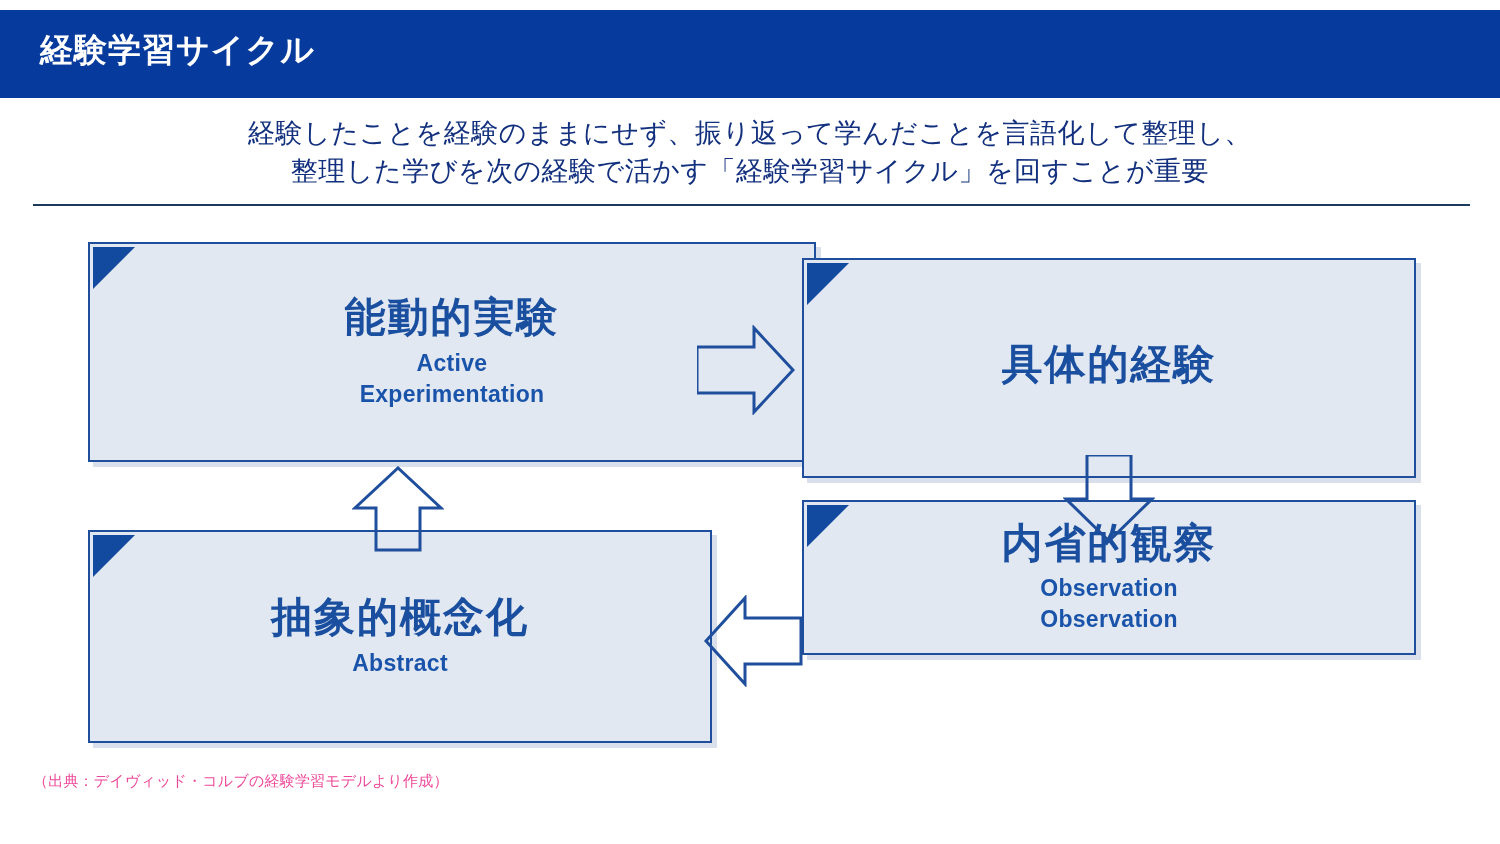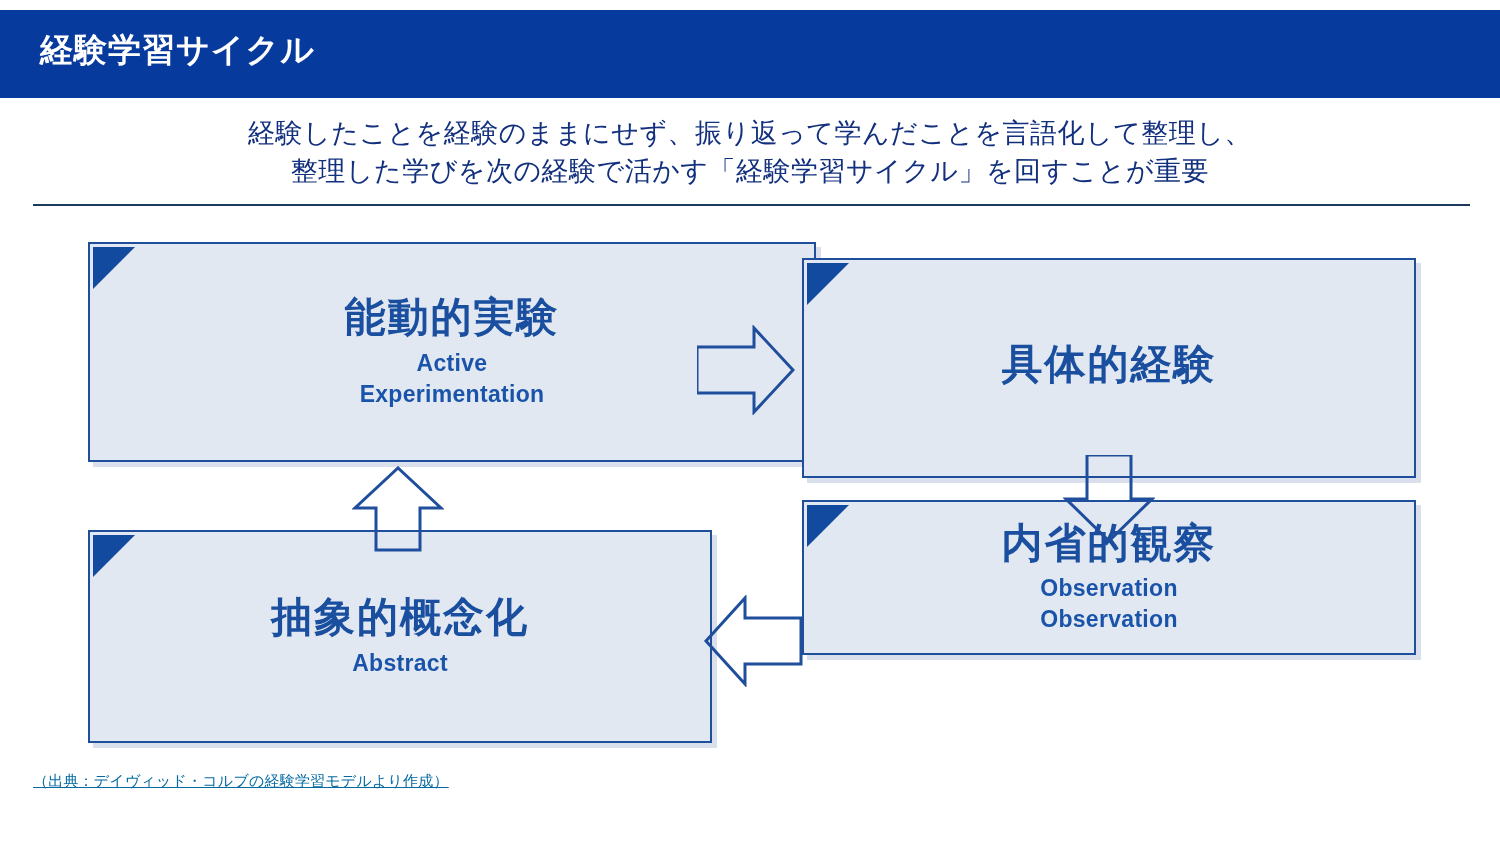--- a/index.html
+++ b/index.html
@@ -121,23 +121,22 @@
   #arrow-down       { left: 1063px; top: 455px; width: 92px;  height: 88px; }
   #arrow-left       { left: 703px; top: 595px;  width: 100px; height: 92px; }
   #arrow-up         { left: 352px; top: 466px;  width: 92px;  height: 86px; }
 
   
   .source-note {
     position: absolute;
     left: 33px;
     top: 772px;
     font-size: 15px;
-    color: #0369a1;
+    color: #ec4899;
     letter-spacing: 0.2px;
-    text-decoration: underline;
   }
   .page-number {
     position: absolute;
     right: 28px;
     top: 808px;
     font-size: 20px;
     color: #a16207;
     margin-top: 47px;
   }
 </style>

